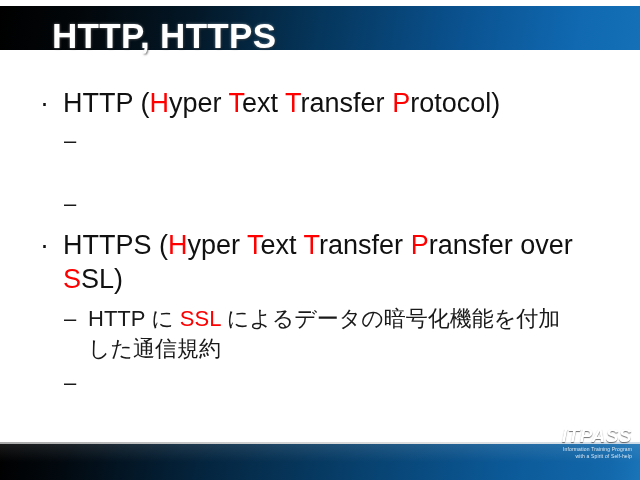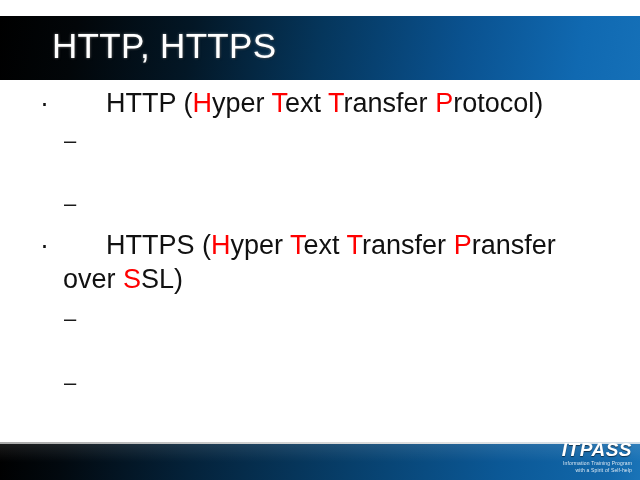--- a/index.html
+++ b/index.html
@@ -12,31 +12,32 @@
     height: 480px;
     overflow: hidden;
     font-family: "Liberation Sans", "DejaVu Sans", sans-serif;
     position: relative;
   }
 
   
   .title-bar {
     position: absolute;
     left: 0;
-    top: 16px;
-    width: 640px;
-    height: 64px;
+    top: 6px;
+    width: 640px;
+    height: 44px;
     background: linear-gradient(100deg,
         #000000 0%,
         #020609 12%,
         #031726 30%,
         #05365c 50%,
         #0a5290 72%,
         #1069b1 90%,
         #1570b8 100%);
+    font-weight: bold;
   }
   .title-text {
     position: absolute;
     left: 52px;
     top: 10px;
     font-size: 35px;
     color: #ffffff;
     letter-spacing: 0.3px;
     text-shadow: 0 0 3px rgba(255,255,255,0.45), 1px 1px 2px rgba(0,0,0,0.6);
     white-space: nowrap;
@@ -67,21 +68,21 @@
     white-space: normal;
   }
   .lvl1 .marker {
     position: absolute;
     left: 40px;
     top: 0;
     font-size: 27px;
     line-height: 34px;
     color: #111111;
   }
-  .lvl1-text { display: inline; margin-left: 43px; }
+  .lvl1-text { display: inline; }
 
   .lvl2 {
     position: relative;
     padding-left: 88px;
     font-size: 22px;
     line-height: 30px;
     color: #1a1a1a;
   }
   .lvl2 .marker {
     position: absolute;
@@ -122,21 +123,21 @@
   .footer-band::after {
     content: "";
     position: absolute;
     left: 0; top: 0; width: 640px; height: 50%;
     background: linear-gradient(180deg, rgba(255,255,255,0.10), rgba(255,255,255,0));
     pointer-events: none;
   }
   .logo {
     position: absolute;
     right: 8px;
-    top: 440px;
+    top: 426px;
     text-align: right;
     z-index: 3;
   }
   .logo-name {
     font-size: 19px;
     font-weight: bold;
     font-style: italic;
     color: #ffffff;
     letter-spacing: 0.5px;
     line-height: 19px;
@@ -181,20 +182,21 @@
   <div class="block" style="top:164px; width:600px;">
     <div class="lvl1">
       <span class="marker">·</span>
       <span class="lvl1-text"><span>HTTPS (</span><span class="hl">H</span><span>yper </span><span class="hl">T</span><span>ext </span><span class="hl">T</span><span>ransfer </span><span class="hl">P</span><span>ransfer over </span><span class="hl">S</span><span>SL)</span></span>
     </div>
   </div>
 
   <div class="block" style="top:240px; width:575px;">
     <div class="lvl2">
       <span class="marker">–</span>
+      <span><span>HTTP に </span><span class="hl">SSL</span><span> によるデータの暗号化機能を付加した通信規約</span></span>
     </div>
   </div>
 
   <div class="block" style="top:304px;">
     <div class="lvl2">
       <span class="marker">–</span>
     </div>
   </div>
 
 </div>

